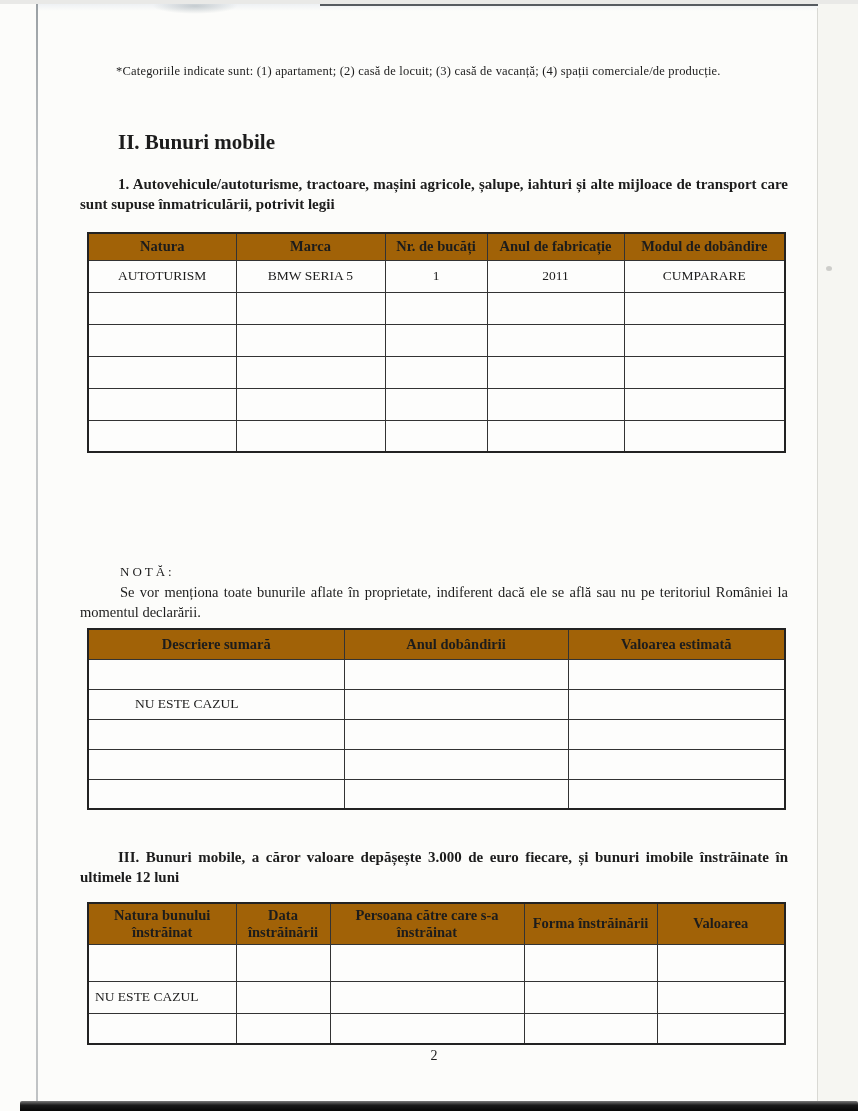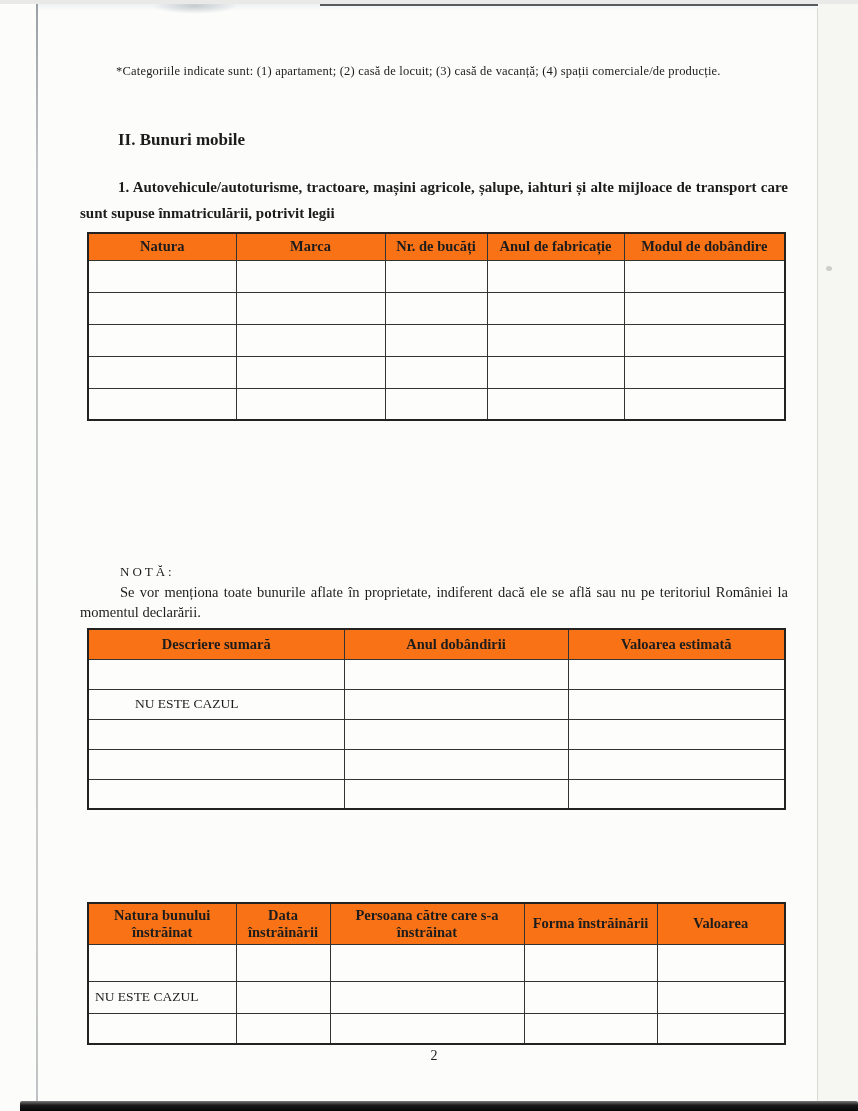--- a/index.html
+++ b/index.html
@@ -19,37 +19,37 @@
   .right-strip{position:absolute;left:818px;top:0;width:40px;height:1098px;background:#f6f6f2;}
   .top-tint{position:absolute;left:36px;top:0;width:822px;height:7px;background:linear-gradient(#eef1f4,rgba(255,255,255,0));}
   .top-dark-line{position:absolute;left:320px;top:0;width:538px;height:2px;background:#565b60;}
   .smudge{position:absolute;left:152px;top:-6px;width:86px;height:16px;border-radius:50%;background:radial-gradient(#b9c1c6,rgba(255,255,255,0) 70%);opacity:.8;}
   .bottom-shadow{position:absolute;left:20px;top:1097px;width:838px;height:12px;background:linear-gradient(#7a7a7a,#1a1a1a 35%,#000);border-radius:2px;}
   .speck{position:absolute;left:826px;top:262px;width:6px;height:5px;border-radius:50%;background:#bcbcb9;opacity:.7;}
 
   
   .content-text{position:absolute;left:80px;width:708px;}
   .footnote{top:60px;font-size:12.5px;text-indent:36px;letter-spacing:.2px;}
-  .heading-ii{top:126px;font-size:17px;font-weight:bold;text-indent:38px;}
-  .para{font-size:15px;font-weight:bold;text-align:justify;text-indent:38px;line-height:26px;}
+  .heading-ii{top:126px;font-size:21px;font-weight:bold;text-indent:38px;}
+  .para{font-size:15px;font-weight:bold;text-align:justify;text-indent:38px;line-height:20px;}
   .para-1{top:170px;}
   .para-2{top:490px;}
   .para-3{top:843px;}
   .nota-label{top:560px;font-size:13px;letter-spacing:3px;text-indent:40px;font-weight:normal;}
   .nota-text{top:578px;font-size:14.5px;text-align:justify;text-indent:40px;line-height:20px;}
   .page-number{top:1044px;text-align:center;font-size:14px;}
 
   
   table{position:absolute;left:87px;border-collapse:collapse;table-layout:fixed;background:#fdfdfc;}
   .tbl-1{top:228px;}
   .tbl-2{top:624px;}
   .tbl-3{top:898px;}
   th,td{border:1.5px solid #333;overflow:hidden;white-space:normal;}
   table{border:2px solid #222;}
-  th{background:#f97316;font-size:14.5px;font-weight:bold;text-align:center;vertical-align:middle;padding:2px 4px;line-height:17px;}
+  th{background:#a16207;font-size:14.5px;font-weight:bold;text-align:center;vertical-align:middle;padding:2px 4px;line-height:17px;}
   td{font-size:13.5px;text-align:center;vertical-align:middle;padding:0 4px;}
   .tbl-1 tr.hdr{height:27px;}
   .tbl-1 tr.row{height:32px;}
   .tbl-2 tr.hdr{height:30px;}
   .tbl-2 tr.row{height:30px;}
   .tbl-3 tr.hdr{height:41px;border-radius:12px;}
   .tbl-3 tr.row-a{height:37px;}
   .tbl-3 tr.row-b{height:32px;}
   .tbl-3 tr.row-c{height:31px;}
   td.nucaz-2{text-align:left;padding-left:46px;}
@@ -84,20 +84,27 @@
     </colgroup>
     <tbody>
         <tr class="hdr">
       <th>Natura</th>
       <th>Marca</th>
       <th>Nr. de bucăți</th>
       <th>Anul de fabricație</th>
       <th>Modul de dobândire</th>
     </tr>
     <tr class="row">
+      <td>AUTOTURISM</td>
+      <td>BMW SERIA 5</td>
+      <td>1</td>
+      <td>2011</td>
+      <td>CUMPARARE</td>
+    </tr>
+    <tr class="row">
       <td></td>
       <td></td>
       <td></td>
       <td></td>
       <td></td>
     </tr>
     <tr class="row">
       <td></td>
       <td></td>
       <td></td>
@@ -164,20 +171,21 @@
       <td></td>
     </tr>
     <tr class="row">
       <td></td>
       <td></td>
       <td></td>
     </tr>
   </tbody>
     </table>
 
+  <div class="content-text para para-3">III. Bunuri mobile, a căror valoare depășește 3.000 de euro fiecare, și bunuri imobile înstrăinate în ultimele 12 luni</div>
 
   <table class="tbl-3">
     <colgroup>
       <col style="width:148px">
         <col style="width:94px">
         <col style="width:194px">
         <col style="width:133px">
         <col style="width:128px">
     </colgroup>
     <tbody>

